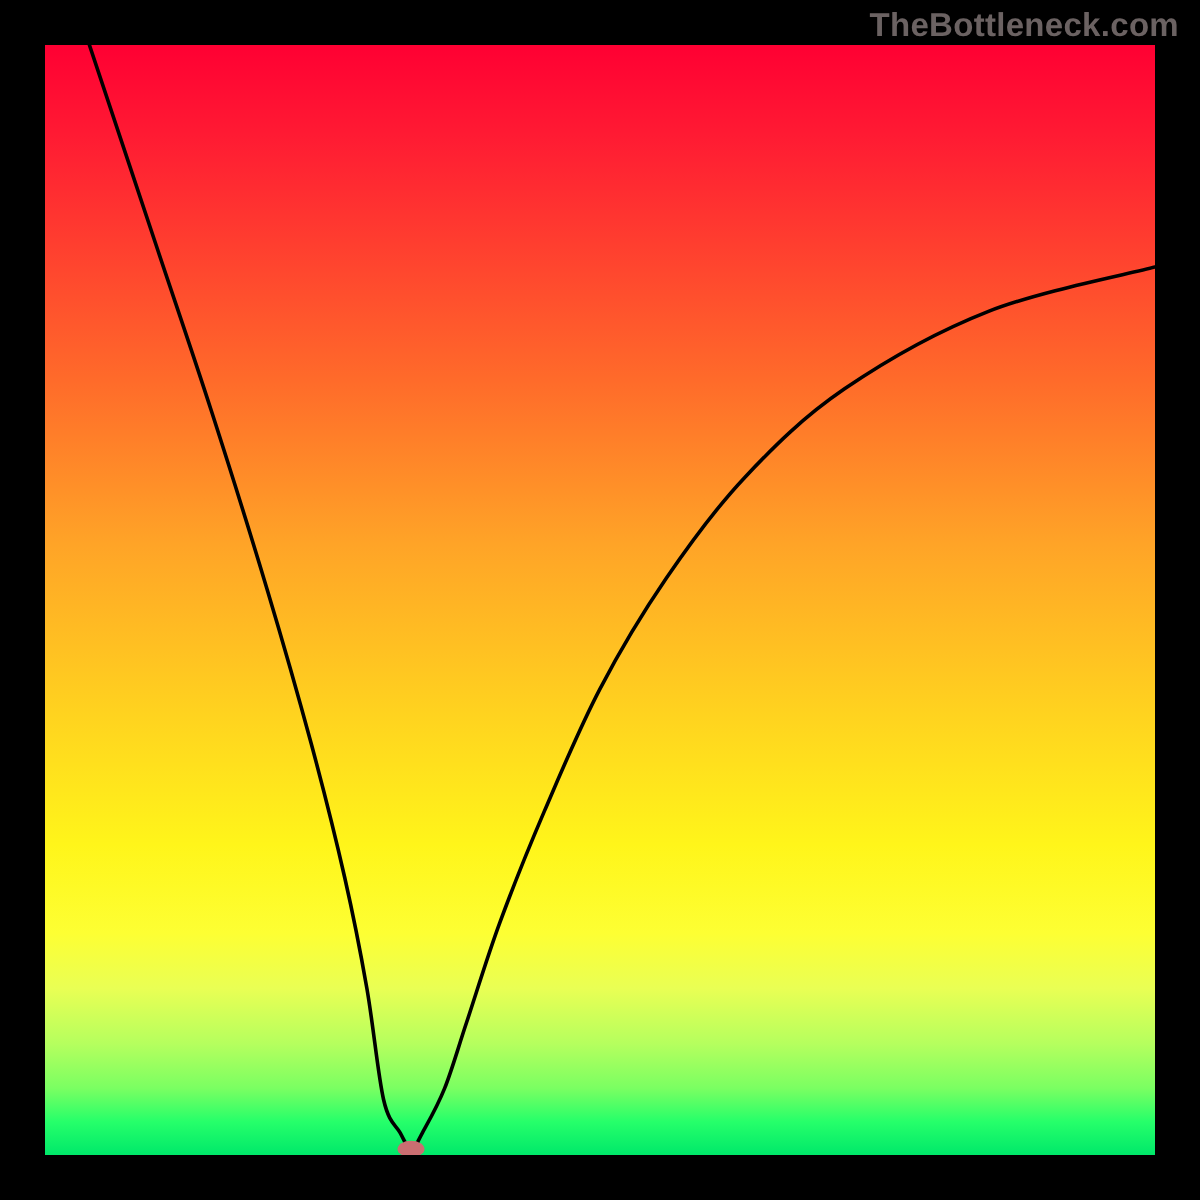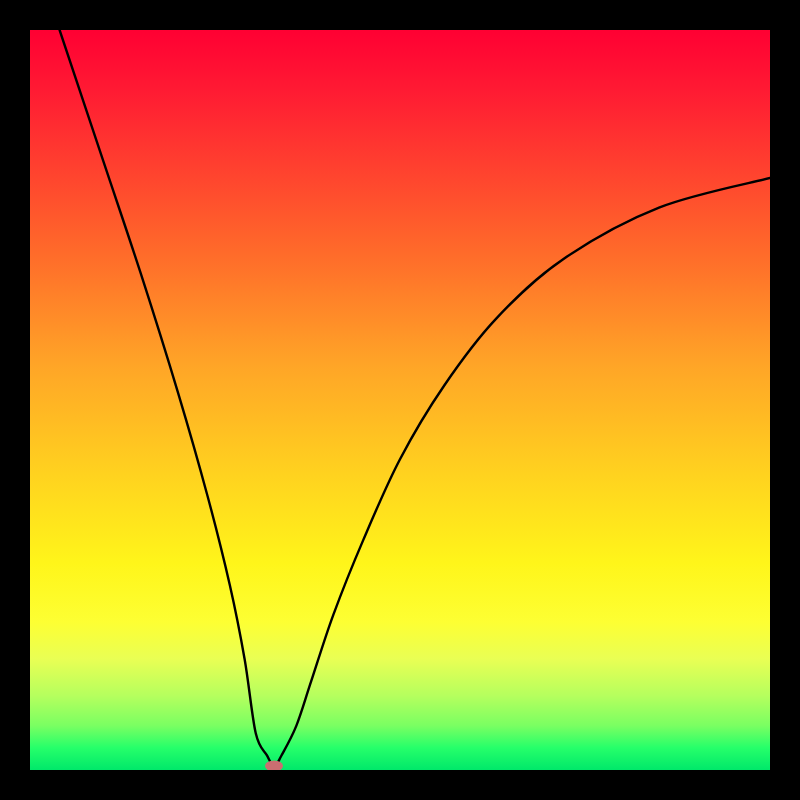--- a/index.html
+++ b/index.html
@@ -64,20 +64,21 @@
     height: 11px;
     border-radius: 50%;
     background: #cb6e71;
     transform: translate(-50%, -50%);
   }
 </style>
 </head>
 <body>
 
 <div class="frame">
+  <div class="attribution">TheBottleneck.com</div>
 
   <div class="plot-area">
     <div class="gradient"></div>
     <svg class="curve" viewBox="0 0 740 740" preserveAspectRatio="none">
       <path id="curve-path" fill="none" stroke="#000" stroke-width="2.4" stroke-linejoin="round" stroke-linecap="round" d="M 29.6 0 C 37 22.200000000000006, 60.43333333333333 92.50000000000006, 74 133.20000000000005 C 87.56666666666666 173.90000000000003, 98.66666666666667 205.96666666666667, 111 244.2 C 123.33333333333333 282.4333333333333, 136.9 325.59999999999997, 148 362.59999999999997 C 159.1 399.59999999999997, 168.96666666666667 434.1333333333333, 177.6 466.2 C 186.23333333333332 498.26666666666665, 193.63333333333335 527.8666666666667, 199.8 555 C 205.96666666666667 582.1333333333333, 210.28333333333333 604.3333333333334, 214.6 629 C 218.91666666666666 653.6666666666666, 222 686.9666666666667, 225.7 703 C 229.39999999999998 719.0333333333333, 233.71666666666667 719.6500000000001, 236.8 725.2 C 239.88333333333335 730.75, 241.73333333333335 736.3, 244.20000000000002 736.3 C 246.66666666666669 736.3, 247.90000000000003 731.9833333333333, 251.60000000000002 725.2 C 255.3 718.4166666666667, 261.46666666666664 707.9333333333334, 266.4 695.6 C 271.3333333333333 683.2666666666667, 275.0333333333333 669.7, 281.2 651.2 C 287.3666666666667 632.7, 294.76666666666665 608.0333333333333, 303.4 584.6 C 312.0333333333333 561.1666666666667, 321.9 536.5, 333 510.6 C 344.1 484.70000000000005, 356.43333333333334 455.1, 370 429.2 C 383.56666666666666 403.29999999999995, 398.3666666666667 378.6333333333333, 414.40000000000003 355.2 C 430.4333333333334 331.76666666666665, 446.4666666666667 309.56666666666666, 466.2 288.6 C 485.9333333333333 267.6333333333334, 505.66666666666663 247.90000000000003, 532.8 229.40000000000003 C 559.9333333333333 210.90000000000003, 594.4666666666667 191.16666666666669, 629 177.60000000000002 C 663.5333333333333 164.03333333333336, 721.5 152.93333333333334, 740 148"></path>
     </svg>
     <div class="marker" id="marker" style="left: 244.2px; top: 736.3px;"></div>
   </div>
 </div>
 

